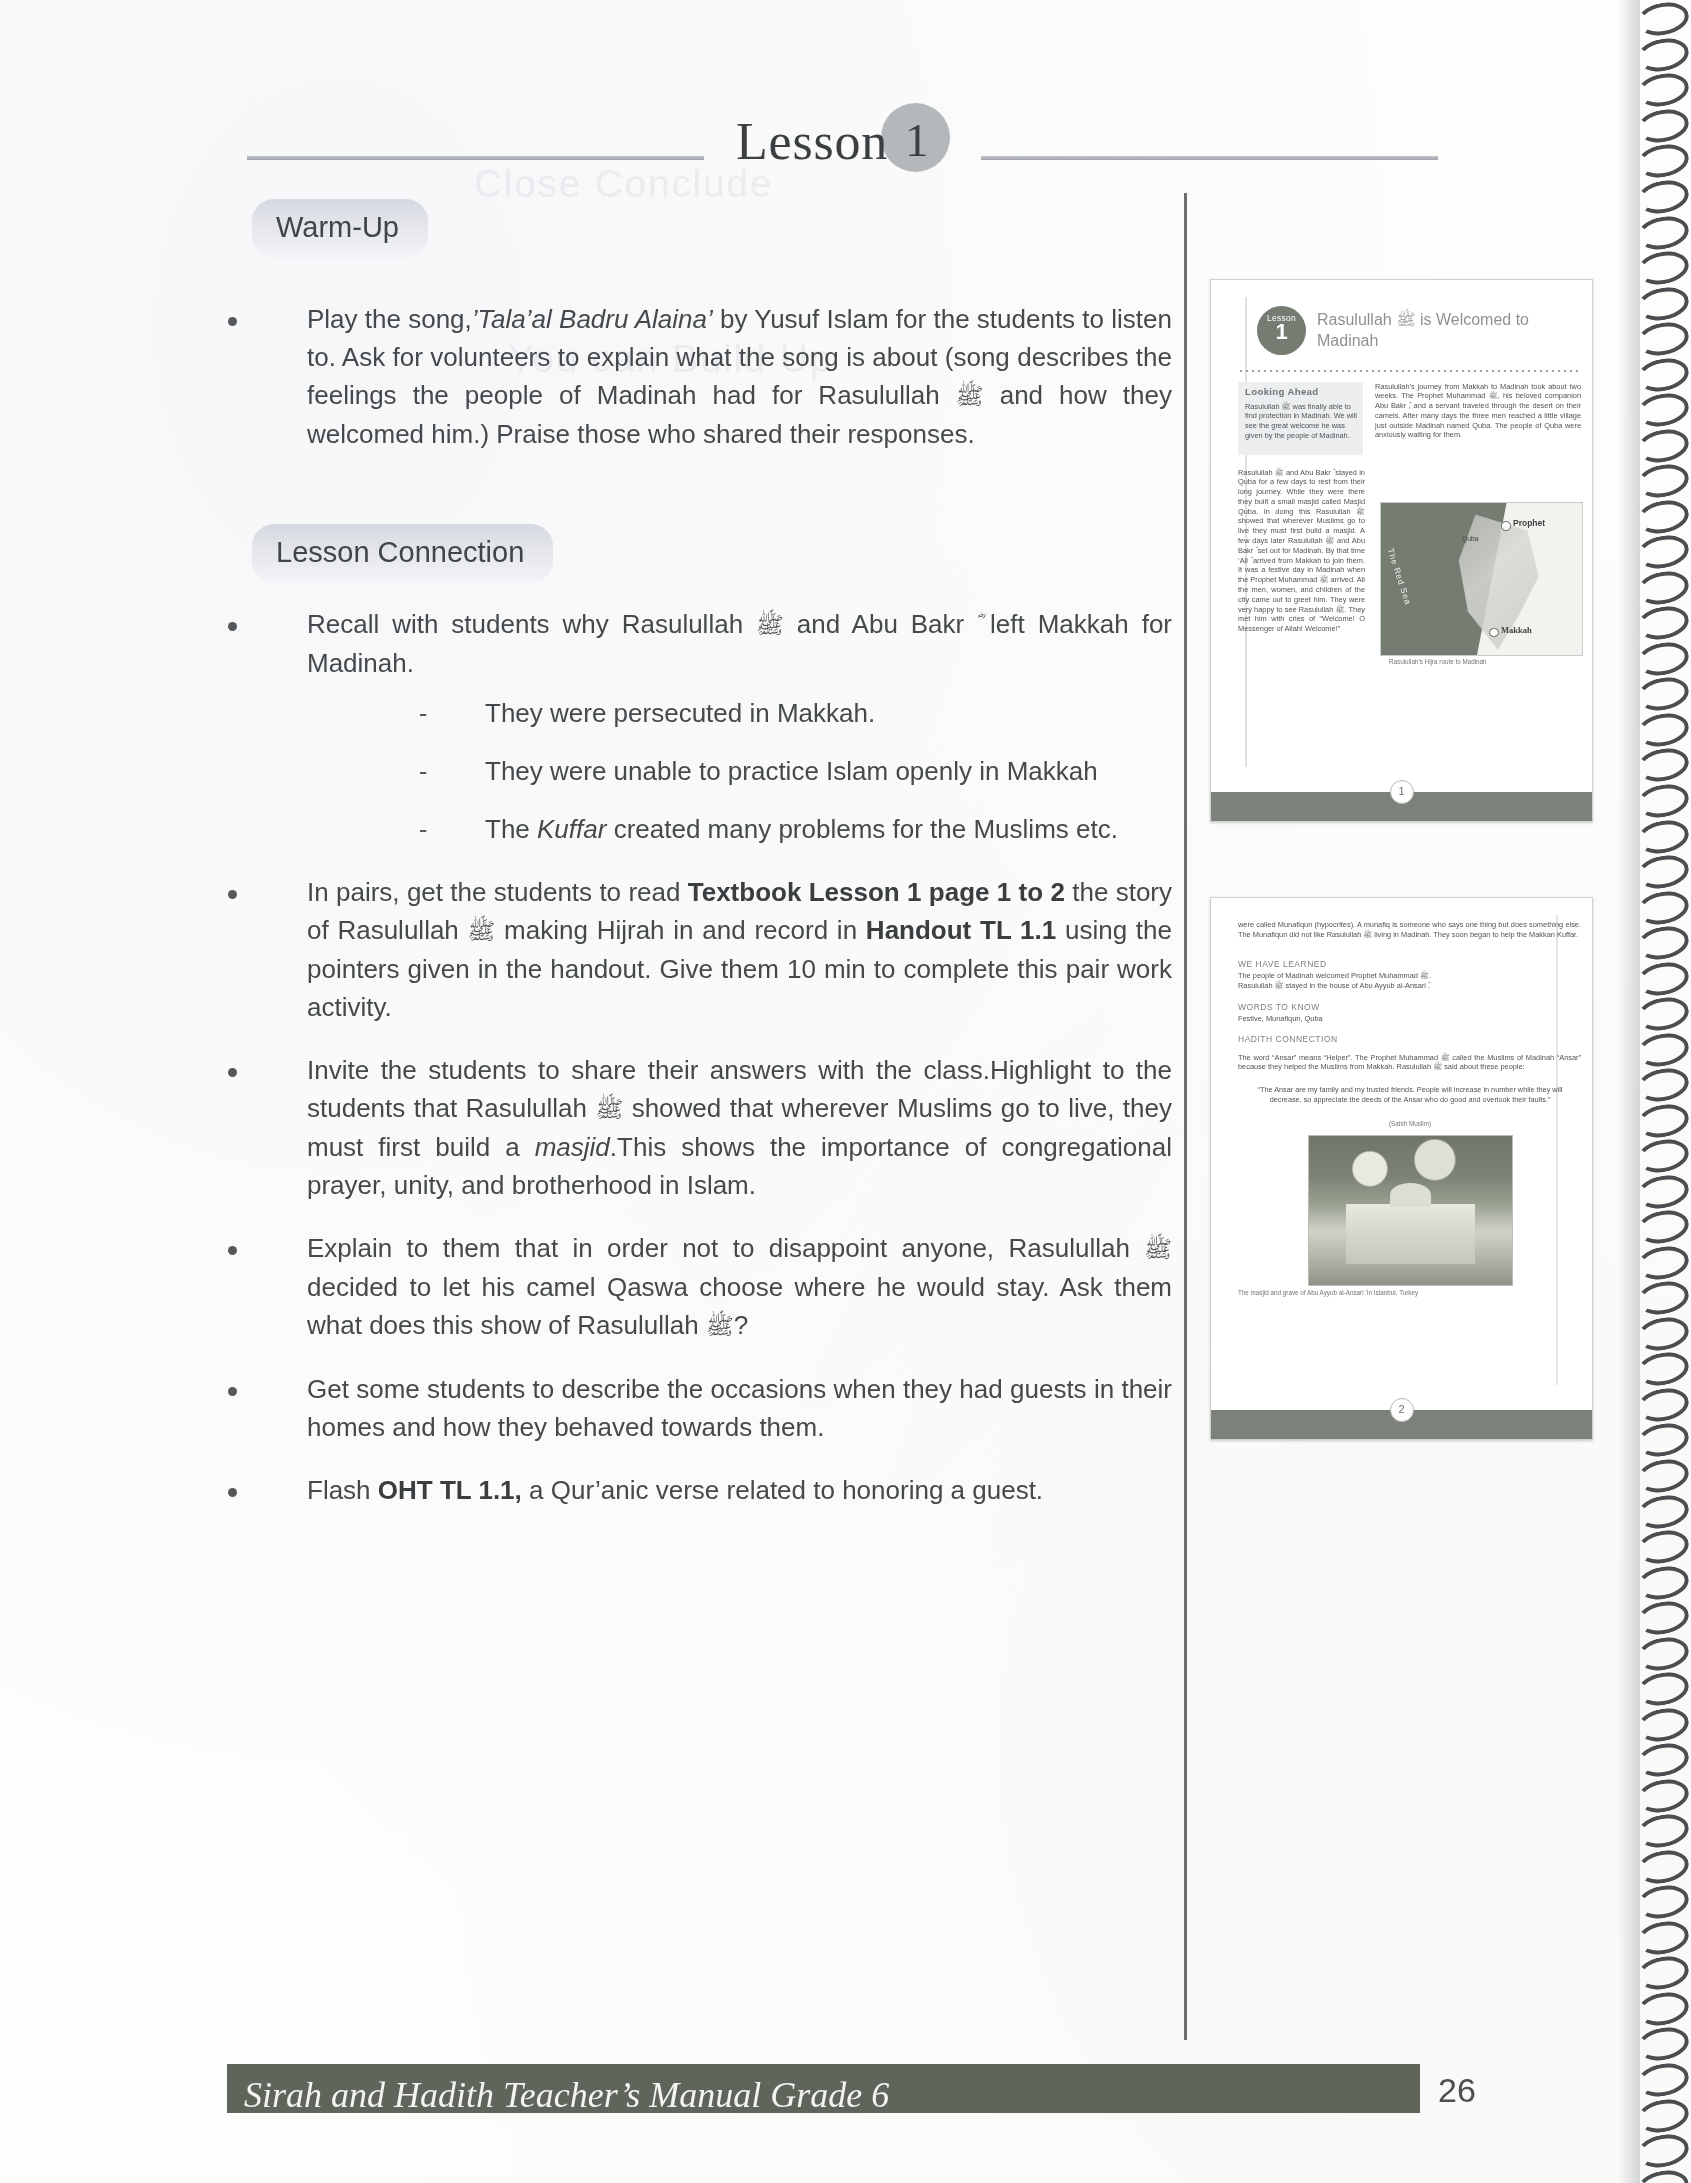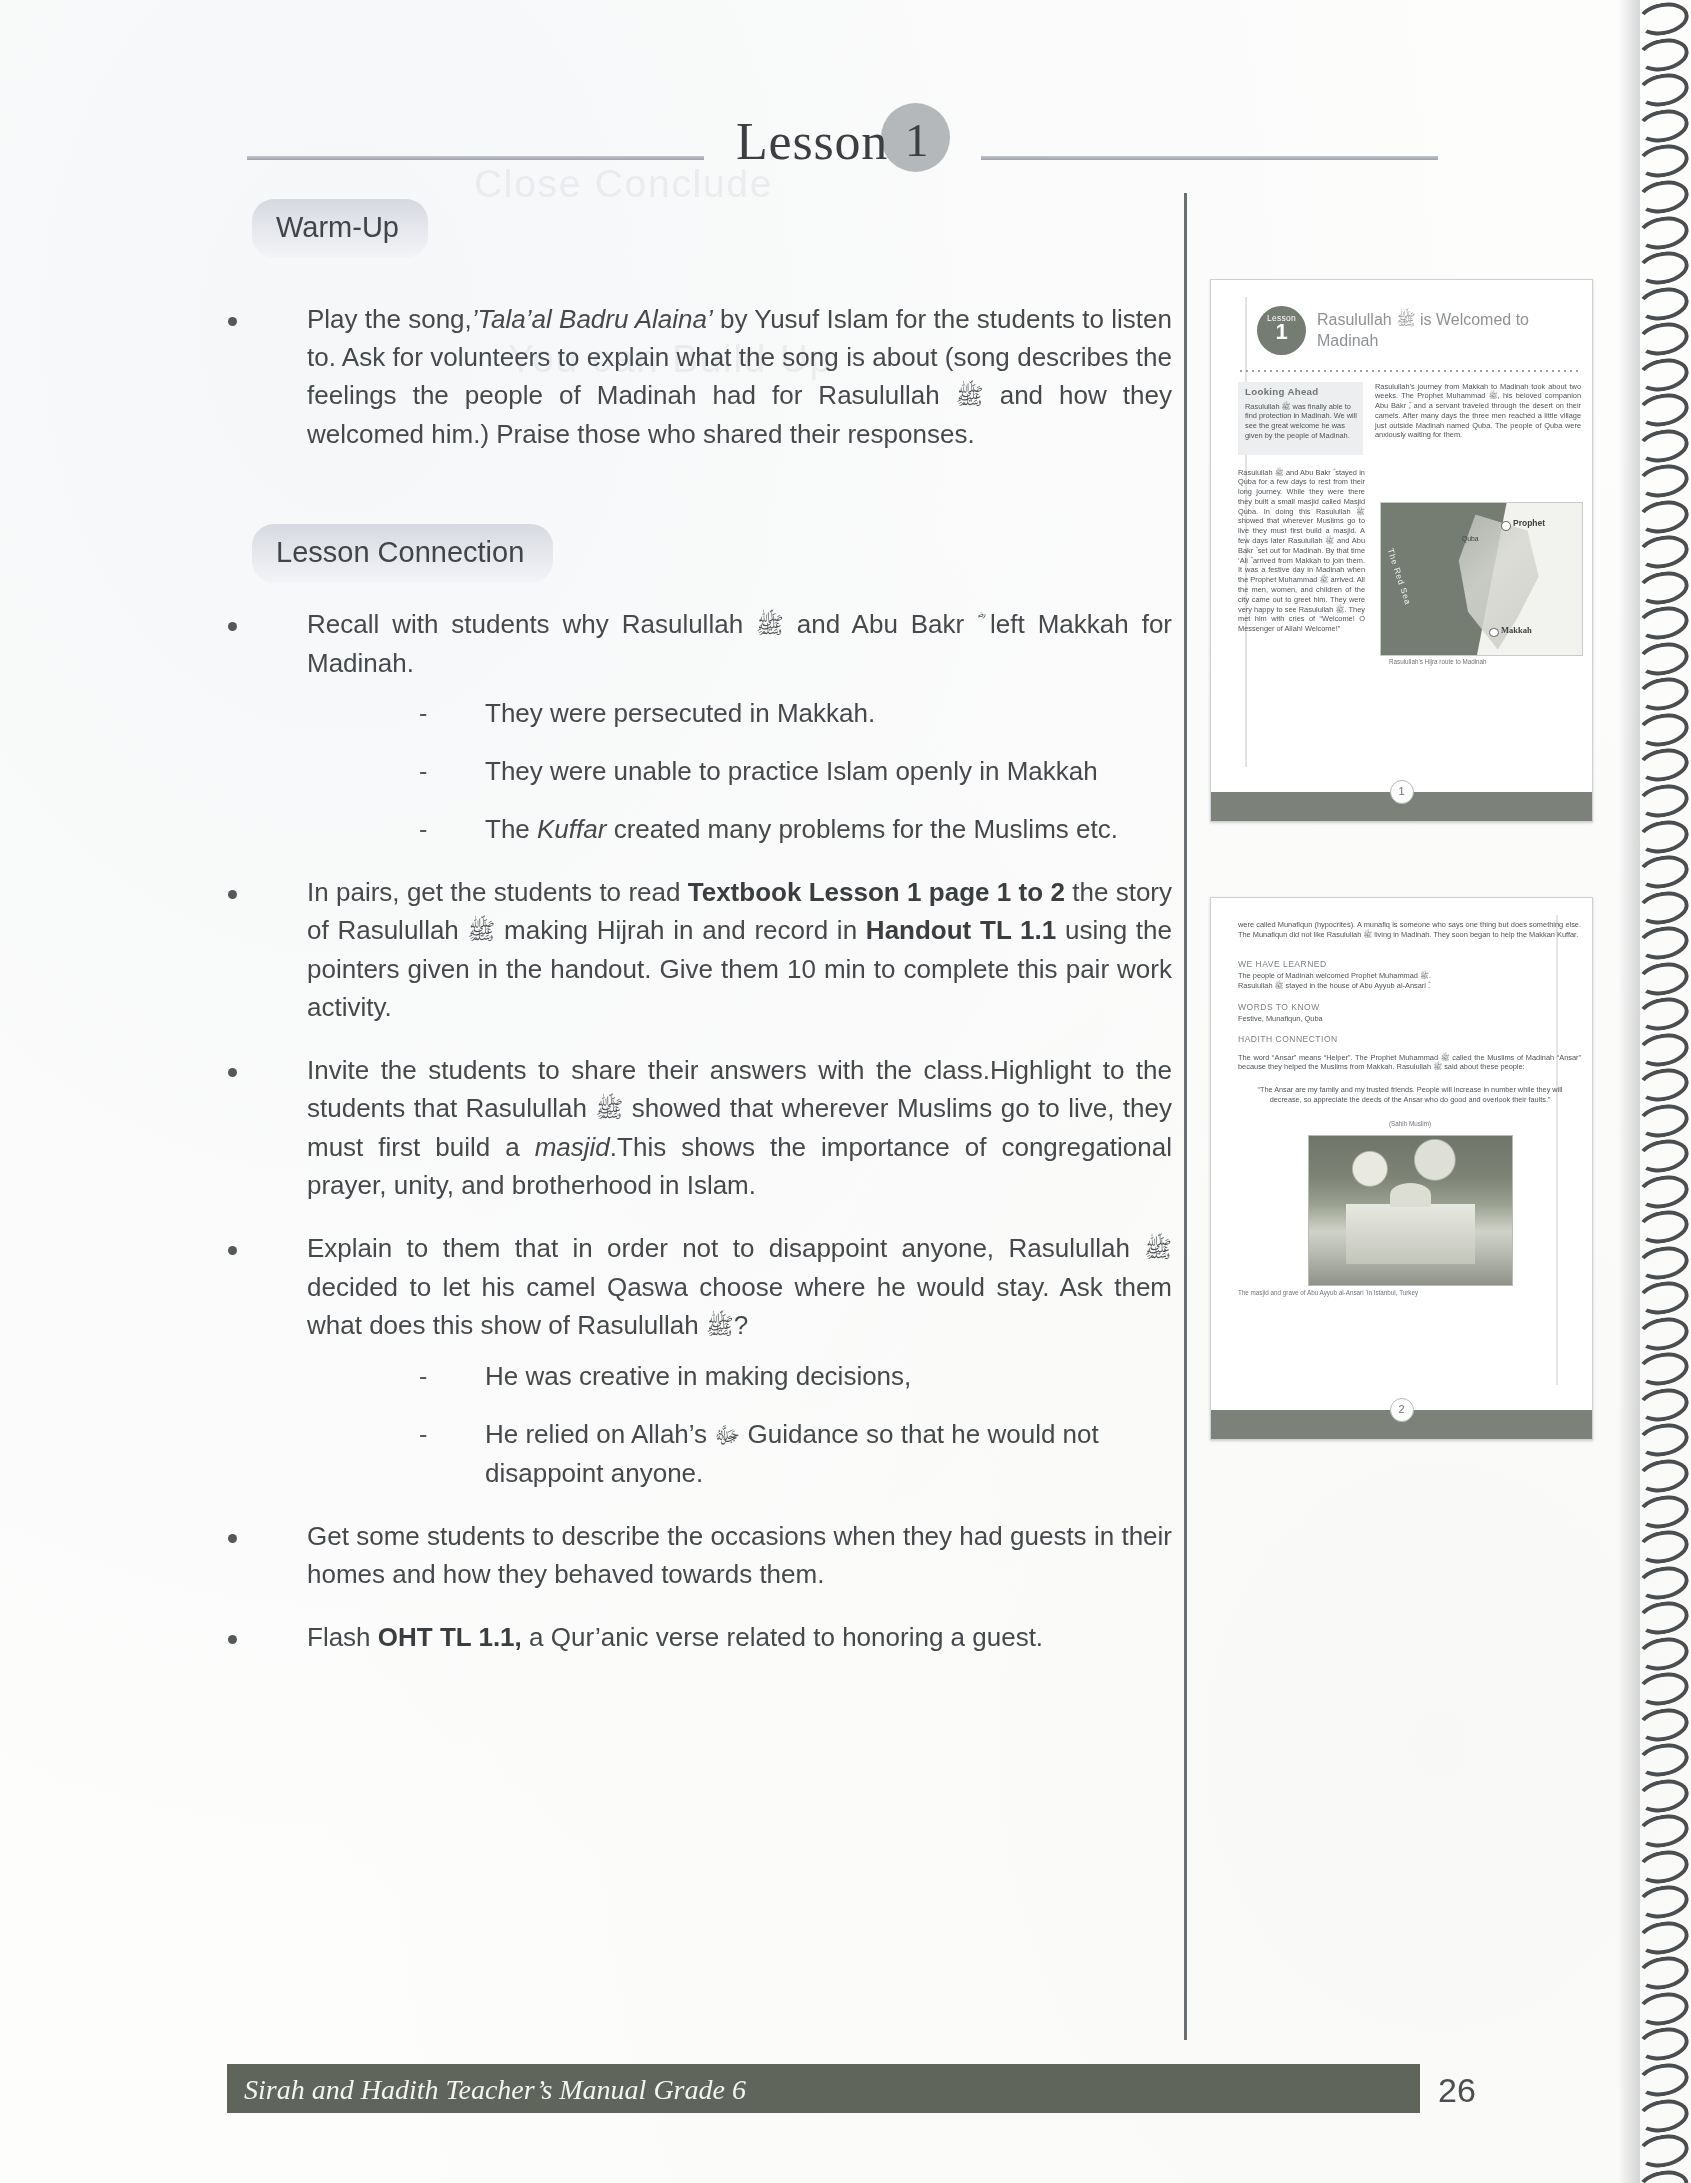--- a/index.html
+++ b/index.html
@@ -251,21 +251,21 @@
   }
   
   .footer-band{
     position:absolute;top:2064px;left:227px;width:1193px;height:49px;
     background:#60655c;
   }
   .footer-text{
     position:absolute;top:2074px;left:244px;
     font-family:"Liberation Serif", serif;
     font-style:italic;
-    font-size:28px;color:#f4f4f1;
+    font-size:36px;color:#f4f4f1;
     white-space:nowrap;
   }
   .footer-page{
     position:absolute;top:2071px;left:1438px;
     font-size:34px;color:#4b4f51;
   }
   
   .binding{
     position:absolute;top:0;right:0;width:52px;height:2183px;
   }
@@ -316,24 +316,21 @@
       </ul>
     <div style="height:127px"></div>
     <ul class="b1" id="connection-list">
         <li class="b1">Recall with students why Rasulullah <span class="sw">ﷺ</span> and Abu Bakr <span class="sw">ؓ</span> left Makkah for Madinah.<ul class="b2">
             <li class="b2">They were persecuted in Makkah.</li>
             <li class="b2">They were unable to practice Islam openly in Makkah</li>
             <li class="b2">The <i>Kuffar</i> created many problems for the Muslims etc.</li>
           </ul></li>
         <li class="b1">In pairs, get the students to read <b>Textbook Lesson 1 page 1 to 2</b> the story of Rasulullah <span class="sw">ﷺ</span>  making Hijrah in and record in <b>Handout TL 1.1</b> using the pointers given in the handout. Give them 10 min to complete this pair work activity.</li>
         <li class="b1">Invite the students to share their answers with the class.Highlight to the students that Rasulullah <span class="sw">ﷺ</span> showed that wherever Muslims go to live, they must first build a <i>masjid</i>.This shows the importance of congregational prayer, unity, and brotherhood in Islam.</li>
-        <li class="b1">Explain to them that in order not to disappoint anyone, Rasulullah <span class="sw">ﷺ</span>  decided to let his camel Qaswa choose where he would stay. Ask them what does this show of Rasulullah <span class="sw">ﷺ</span>?<ul class="b2">
-            <li class="b2">He was creative in making decisions,</li>
-            <li class="b2">He relied on Allah’s <span class="sw">ﷻ</span> Guidance so that he would not disappoint anyone.</li>
-          </ul></li>
+        <li class="b1">Explain to them that in order not to disappoint anyone, Rasulullah <span class="sw">ﷺ</span>  decided to let his camel Qaswa choose where he would stay. Ask them what does this show of Rasulullah <span class="sw">ﷺ</span>?</li>
         <li class="b1">Get some students to describe the occasions when they had guests in their homes and how they behaved towards them.</li>
         <li class="b1">Flash <b>OHT TL 1.1,</b> a Qur’anic verse related to honoring a guest.</li>
       </ul>
   </div>
 
   <div class="thumb" id="thumb1">
     <div class="t-inner">
       <div class="t-sidebar-line"></div>
       <div class="t-lessonbadge">
         <span class="lw">Lesson</span>

